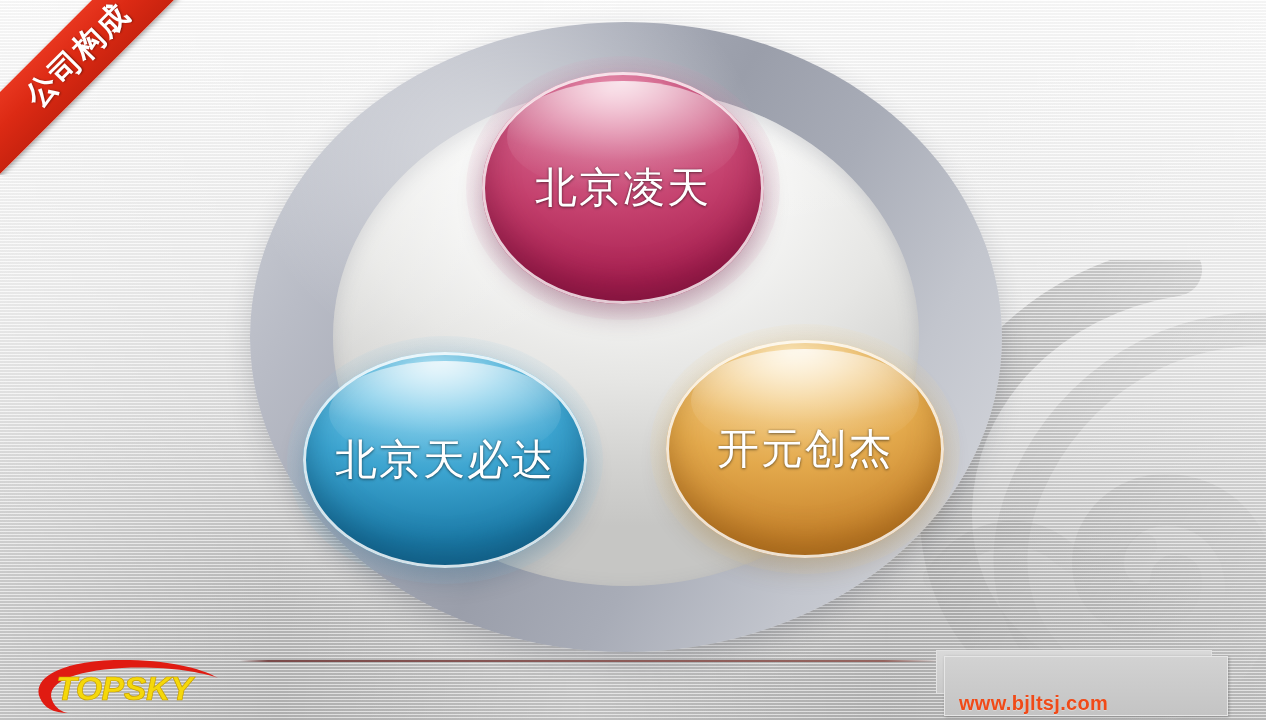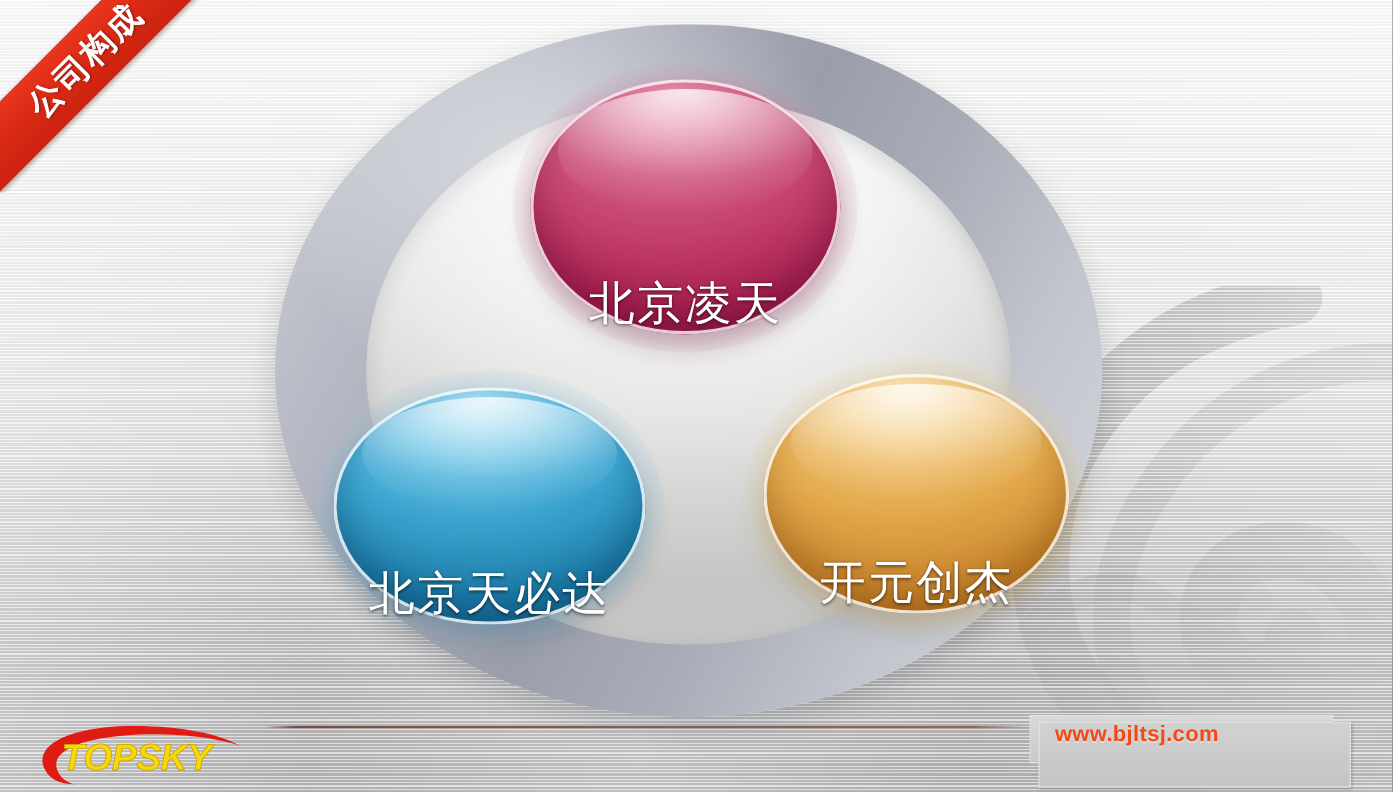--- a/index.html
+++ b/index.html
@@ -111,21 +111,21 @@
   }
   .ring-hole::after{
     content:"";position:absolute;inset:0;border-radius:50%;
     background:linear-gradient(160deg,rgba(255,255,255,.5) 0%,rgba(255,255,255,0) 45%);
   }
 
   
   .sphere{
     position:absolute;
     border-radius:50%;
-    display:flex;align-items:flex-end;justify-content:center;
+    display:flex;align-items:center;justify-content:center;
     z-index:12;
   }
   .sphere .halo{
     position:absolute;inset:-16px;border-radius:50%;
     z-index:-1;
   }
   .sphere-body{
     position:absolute;inset:0;border-radius:50%;
     overflow:hidden;
   }
@@ -188,21 +188,21 @@
         #3ba3cf 44%,
         #1b7ba8 72%,
         #11638d 100%);
     box-shadow:
       inset 0 0 0 3px rgba(255,255,255,.82),
       inset 0 -16px 32px rgba(8,60,90,.45),
       0 12px 24px rgba(20,60,90,.25);
   }
 
   
-  #sphere-kaiyuan{ left:694px; top:340px; width:278px; height:218px;font-family:Liberation Mono, monospace; }
+  #sphere-kaiyuan{ left:666px; top:340px; width:278px; height:218px;font-family:Liberation Mono, monospace; }
   #sphere-kaiyuan .halo{
     background:radial-gradient(ellipse at 50% 50%,
       rgba(240,215,160,.78) 0%,
       rgba(240,215,160,.34) 54%,
       rgba(240,215,160,0) 78%);
   }
   #sphere-kaiyuan .sphere-body{
     background:
       radial-gradient(ellipse 125% 118% at 44% 6%,
         #fbe4b4 0%,
@@ -259,21 +259,21 @@
     position:absolute;
     left:0;top:0;width:276px;height:44px;
     background:linear-gradient(180deg,#d9d9d9,#c9c9c9);
     border:1px solid #e2e2e2;
   }
   .url-front{
     position:absolute;
     left:8px;top:6px;width:284px;height:60px;
     background:linear-gradient(180deg,#d2d2d2 0%,#c4c4c4 100%);
     border:1px solid #e6e6e6;
-    display:flex;align-items:flex-start;
+    display:flex;align-items:flex-end;
     box-shadow:1px 1px 3px rgba(0,0,0,.25);
   }
   .url-text{
     color:#f04a18;
     font-family:"Liberation Sans","DejaVu Sans",sans-serif;
     font-weight:bold;
     font-size:20px;
     padding-left:14px;
     letter-spacing:.3px;
     text-shadow:0 1px 1px rgba(255,255,255,.35);

